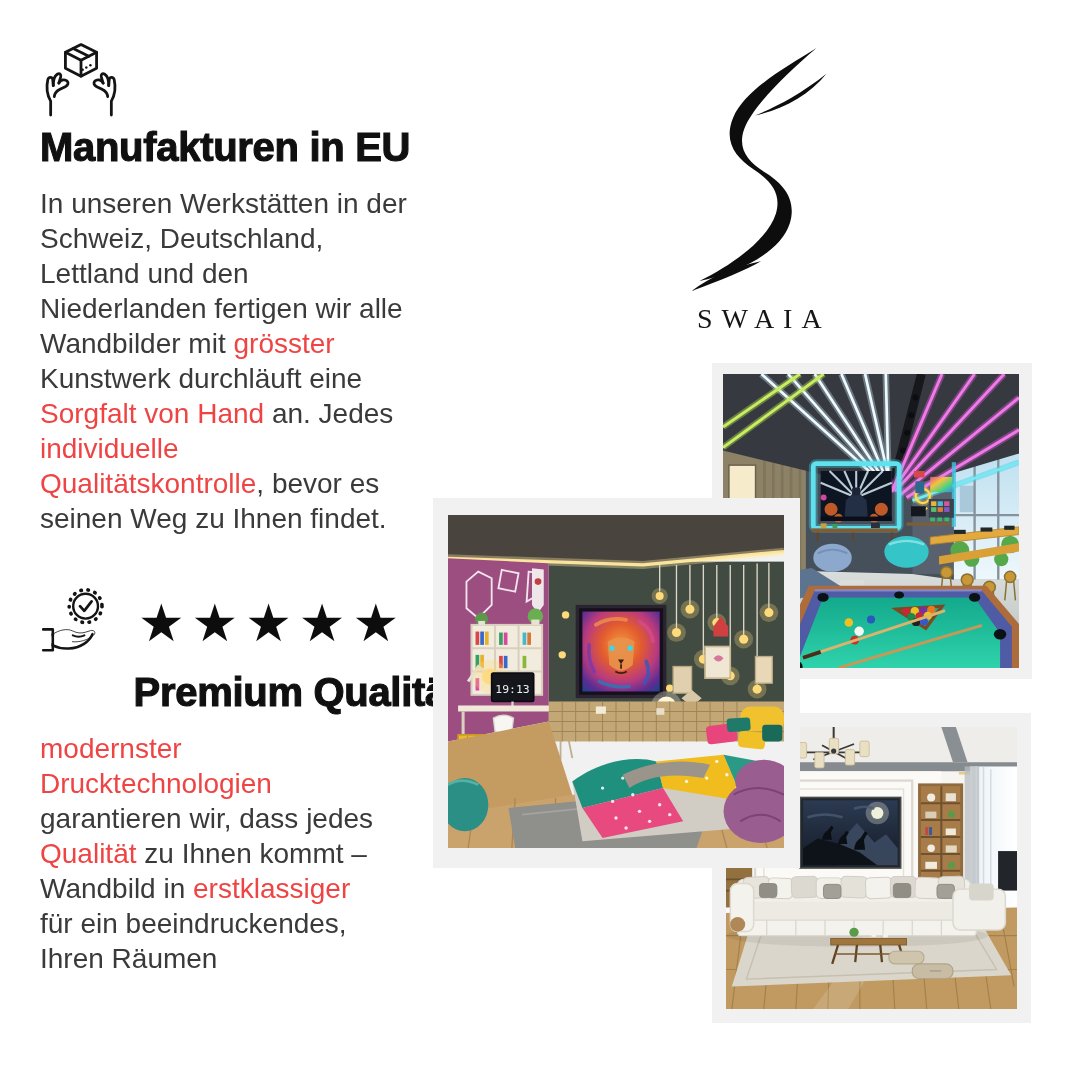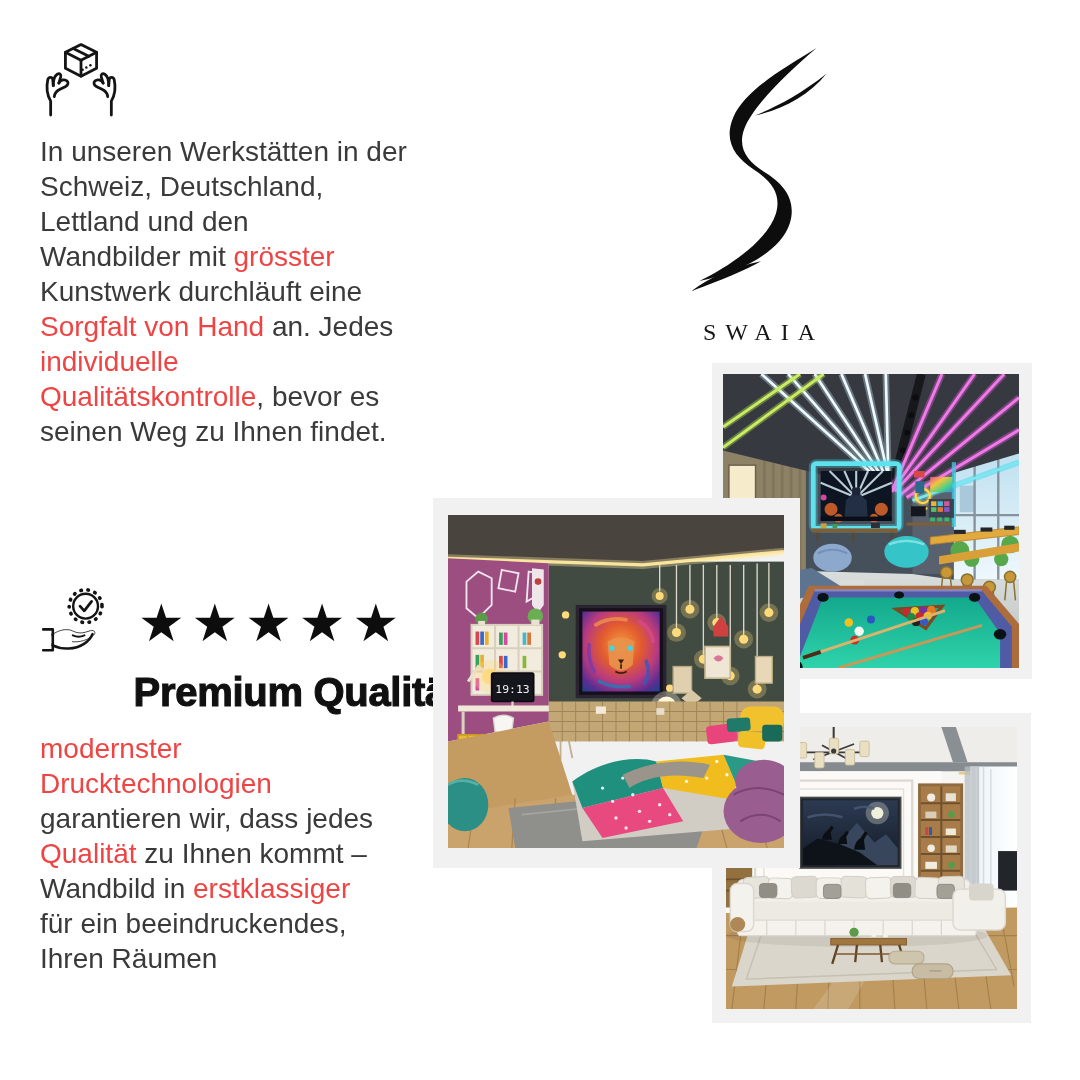--- a/index.html
+++ b/index.html
@@ -16,21 +16,21 @@
   .eu-section .icon-svg{margin-left:0;}
   .eu-section h1{margin-top:6px;}
   .eu-section .body-text{margin-top:16px;}
   .premium-section{left:40px;top:583px;width:420px;}
   .premium-row{display:flex;align-items:center;gap:18px;height:80px;}
   .stars{font-family:"DejaVu Sans",sans-serif;font-size:52px;letter-spacing:7px;
          color:#0d0d0d;line-height:80px;white-space:nowrap;}
   .premium-section h2{margin-top:6px;text-align:right;}
   .premium-section .body-text{margin-top:16px;}
   .logo{position:absolute;left:688px;top:46px;width:142px;text-align:center;}
-  .brandname{margin-top:25px;font-family:"Liberation Serif",serif;font-size:24px;
+  .brandname{margin-top:9px;font-family:"Liberation Serif",serif;font-size:28px;
              letter-spacing:9px;color:#161616;text-indent:9px;}
   .card{position:absolute;background:#f1f1f2;}
   .card svg{position:absolute;}
   .card-game{left:712px;top:363px;width:320px;height:316px;z-index:2;}
   .card-game svg{left:11px;top:11px;width:296px;height:294px;}
   .card-bedroom{left:433px;top:498px;width:367px;height:370px;z-index:3;}
   .card-bedroom svg{left:15px;top:17px;width:336px;height:333px;}
   .card-living{left:712px;top:713px;width:319px;height:310px;z-index:1;}
   .card-living svg{left:14px;top:14px;width:291px;height:282px;}
 </style>
@@ -52,24 +52,26 @@
         <path d="M87 91 L87 74 C91 67 92.5 57 90.5 48 C89.6 44 84.8 44 84.4 48 L83.8 55"></path>
         <path d="M83.8 55 C84 47.5 81.8 43 79 41.2 C76.2 39.4 73.8 41.2 74.8 44.8 L77 52"></path>
         <path d="M77 52 C74.4 47.8 69.8 46.8 67 49.4 C64.8 51.6 65.8 54.8 68.6 56 L75.6 59.4 C79.8 61.4 82.2 64.6 82.6 68.4"></path>
       </g>
       <g fill="#141414">
         <circle cx="56.5" cy="33" r="1.5"></circle>
         <circle cx="61.5" cy="30.2" r="1.5"></circle>
         <circle cx="52" cy="35.6" r="1.5"></circle>
       </g>
     </svg>
+    <h1>Manufakturen in EU</h1>
     <div class="body-text">
         <div class="line"><span>In unseren Werkstätten in der</span></div>
         <div class="line"><span>Schweiz, Deutschland,</span></div>
         <div class="line"><span>Lettland und den</span></div>
+        <div class="line"><span>Niederlanden fertigen wir alle</span></div>
         <div class="line"><span>Wandbilder mit </span><span class="b">grösster</span></div>
         <div class="line"><span>Kunstwerk durchläuft eine</span></div>
         <div class="line"><span class="b">Sorgfalt von Hand</span><span> an. Jedes</span></div>
         <div class="line"><span class="b">individuelle</span></div>
         <div class="line"><span class="b">Qualitätskontrolle</span><span>, bevor es</span></div>
         <div class="line"><span>seinen Weg zu Ihnen findet.</span></div>
       </div>
   </section>
 
   <div class="logo">

